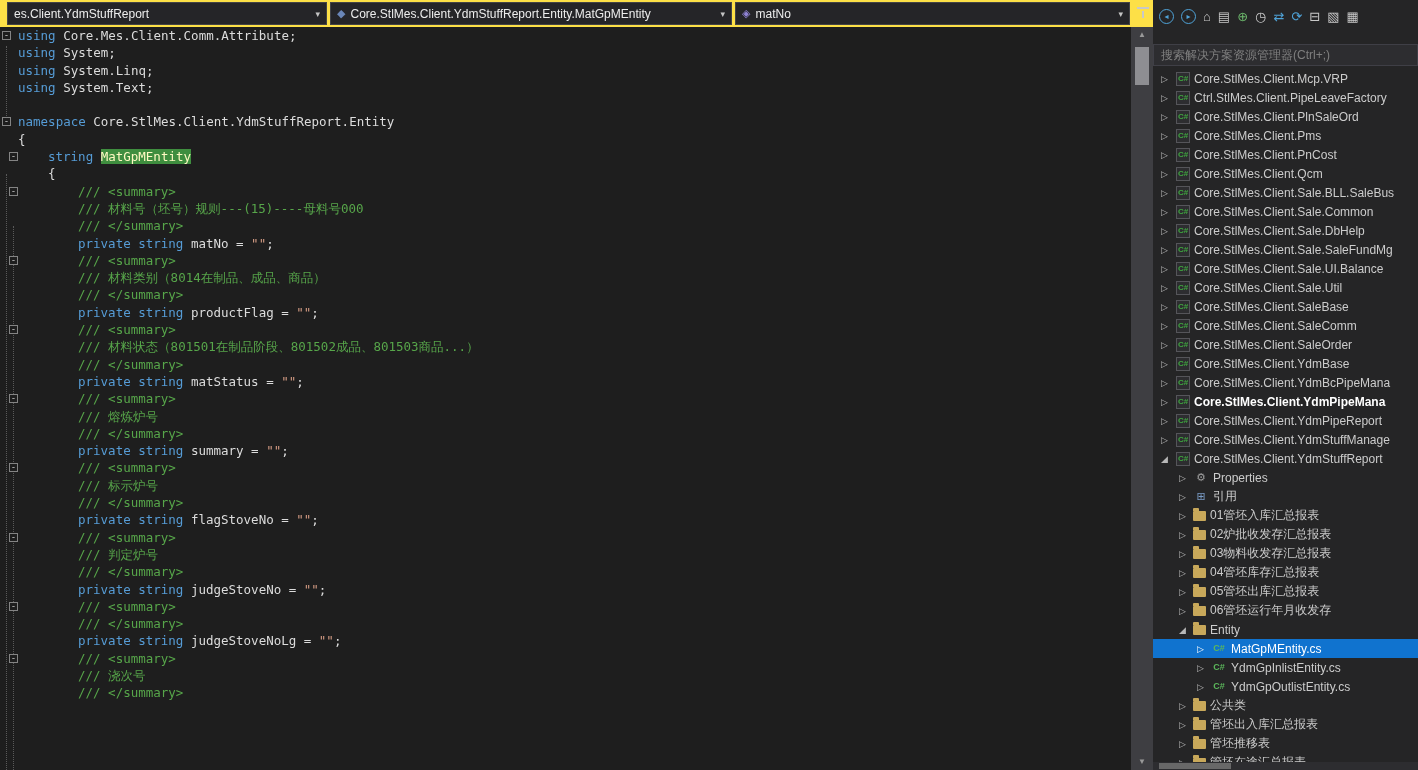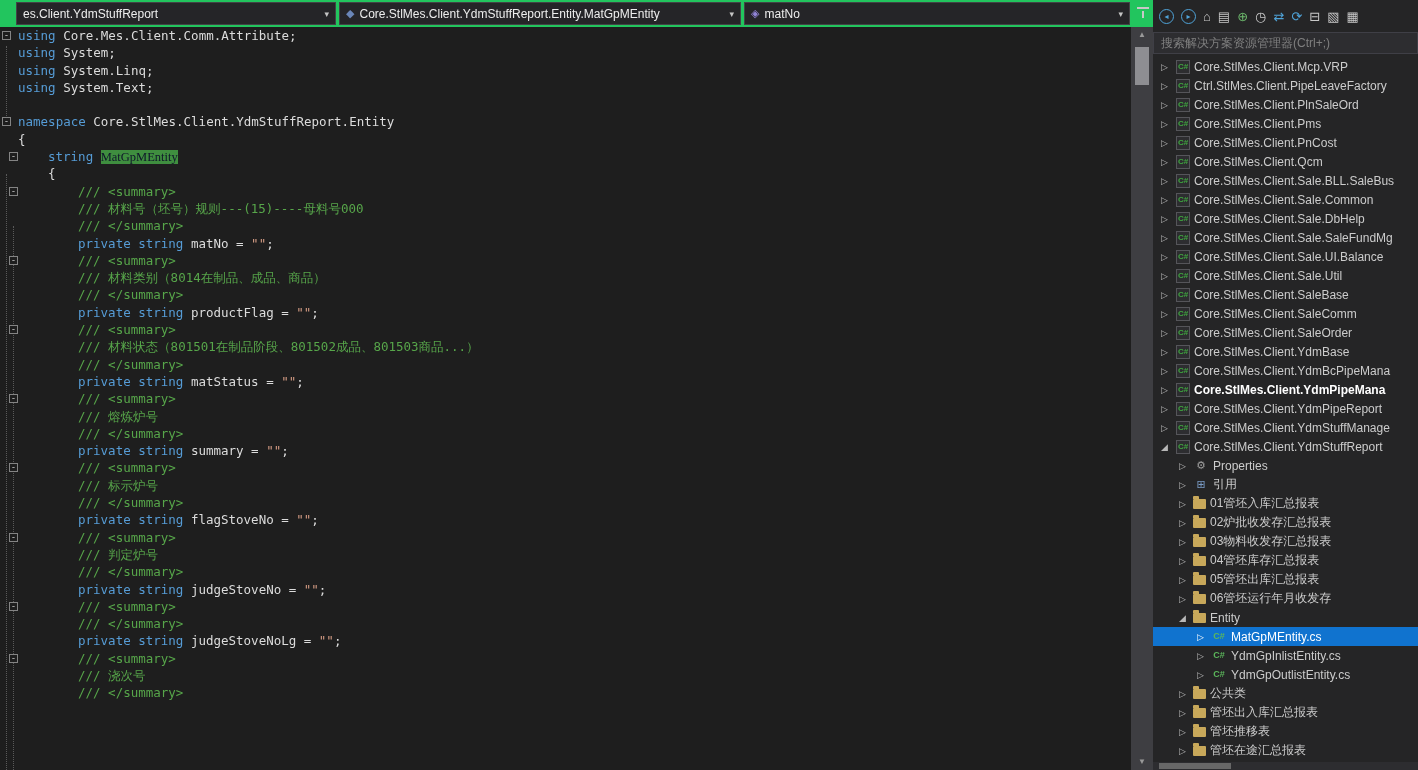--- a/index.html
+++ b/index.html
@@ -1,22 +1,22 @@
 <!DOCTYPE html>
 <html style="--editor_bg: #1E1E1E; --panel_bg: #252526; --keyword: #569CD6; --comment: #57A64A; --string_lit: #D69D85; --selection: #1073CF; --highlight_green: #3F8E3F; --accent_blue: #4FA3D8;"><head>
 <meta charset="utf-8">
 <style>
 * { margin:0; padding:0; box-sizing:border-box; }
 html,body { width:1418px; height:770px; overflow:hidden; background:#1E1E1E;
   font-family:"Liberation Sans","DejaVu Sans",sans-serif; }
 #stage { position:relative; width:1418px; height:770px; }
 
 
-.navbar { position:absolute; left:0; top:0; width:1153px; height:27px; background:#22c55e;
-  display:flex; align-items:center; gap:3px; padding-left:16px; }
+.navbar { position:absolute; left:0; top:0; width:1153px; height:27px; background:#fde047;
+  display:flex; align-items:center; gap:3px; padding-left:7px; }
 .nav-combo { height:23px; background:#252528; border:1px solid #434346; display:flex;
   align-items:center; padding:0 6px; color:#EDEDED; font-size:12px; overflow:hidden; white-space:nowrap; }
 .combo-project { width:320px; }
 .combo-type { width:402px; }
 .combo-member { flex:1; }
 .nav-icon { font-size:11px; margin-right:5px; flex:none; }
 .class-cube { color:#6A86B8; }
 .field-cube { color:#9083D6; }
 .nav-text { overflow:hidden; text-overflow:clip; white-space:nowrap; }
 .nav-arrow { margin-left:auto; color:#C5C5C5; font-size:9px; padding-left:6px; flex:none; }
@@ -38,39 +38,39 @@
 .code-line.lens-line { font-size:10px; }
 .fold-box { position:absolute; top:4px; width:9px; height:9px; border:1px solid #848484;
   background:#1E1E1E; color:#CCCCCC; font-size:9px; line-height:7px; text-align:center;
   font-family:"DejaVu Sans Mono",monospace; }
 .fold-outer { left:2px; }
 .fold-inner { left:9px; }
 .tok-kw  { color:var(--keyword,#569CD6); }
 .tok-pl  { color:#DCDCDC; }
 .tok-cmt { color:var(--comment,#57A64A); }
 .tok-str { color:var(--string_lit,#D69D85); }
-.tok-hl  { background:var(--highlight_green,#3F8E3F); color:#0f172a;font-family:Liberation Serif, serif; }
+.tok-hl  { background:var(--highlight_green,#3F8E3F); color:#fef9c3; }
 .tok-lens{ color:#8F8F8F; }
 
 
 .vscrollbar { position:absolute; left:1131px; top:27px; width:22px; height:743px; background:#3E3E42; }
 .sb-arrow { width:22px; text-align:center; color:#999999; font-size:8px; line-height:16px; }
 .sb-arrow.down { position:absolute; bottom:0; }
 .sb-thumb { position:absolute; left:4px; top:20px; width:14px; height:38px; background:#8E8E92; }
 
 
 .panel { position:absolute; left:1153px; top:0; width:265px; height:770px;
   background:var(--panel_bg,#252526); display:flex; flex-direction:column; }
 .panel-toolbar { height:32px; display:flex; align-items:center; gap:7px; padding:0 6px; flex:none; }
 .tb-icon { font-size:13px; line-height:15px; display:inline-block; text-align:center; cursor:pointer; }
 .tb-circle { width:15px; height:15px; border:1px solid currentColor; border-radius:50%;
   font-size:8px; line-height:13px; }
 .panel-search { width:100%; height:22px; background:#2D2D30; border:1px solid #3F3F46;
   color:#CCCCCC; font-size:12px; padding:0 7px; outline:none; flex:none;
-  font-family:"Liberation Sans","DejaVu Sans",sans-serif; }
+  font-family:"Liberation Sans","DejaVu Sans",sans-serif;margin-top:12px; }
 .panel-search::placeholder { color:#7F7F7F; }
 .tree { flex:1; overflow:hidden; padding-top:3px; }
 .tree-row { height:19px; display:flex; align-items:center; white-space:nowrap; overflow:hidden;
   color:#CCCCCC; font-size:12px; cursor:default; }
 .tree-row.lvl1 { padding-left:8px; }
 .tree-row.lvl2 { padding-left:26px; }
 .tree-row.lvl3 { padding-left:44px; }
 .tree-row.selected { background:var(--selection,#1073CF); color:#FFFFFF; }
 .tree-row.bold { font-weight:bold; color:#FFFFFF; }
 .tree-arrow { width:14px; font-size:9px; color:#B8B8B8; flex:none; }

